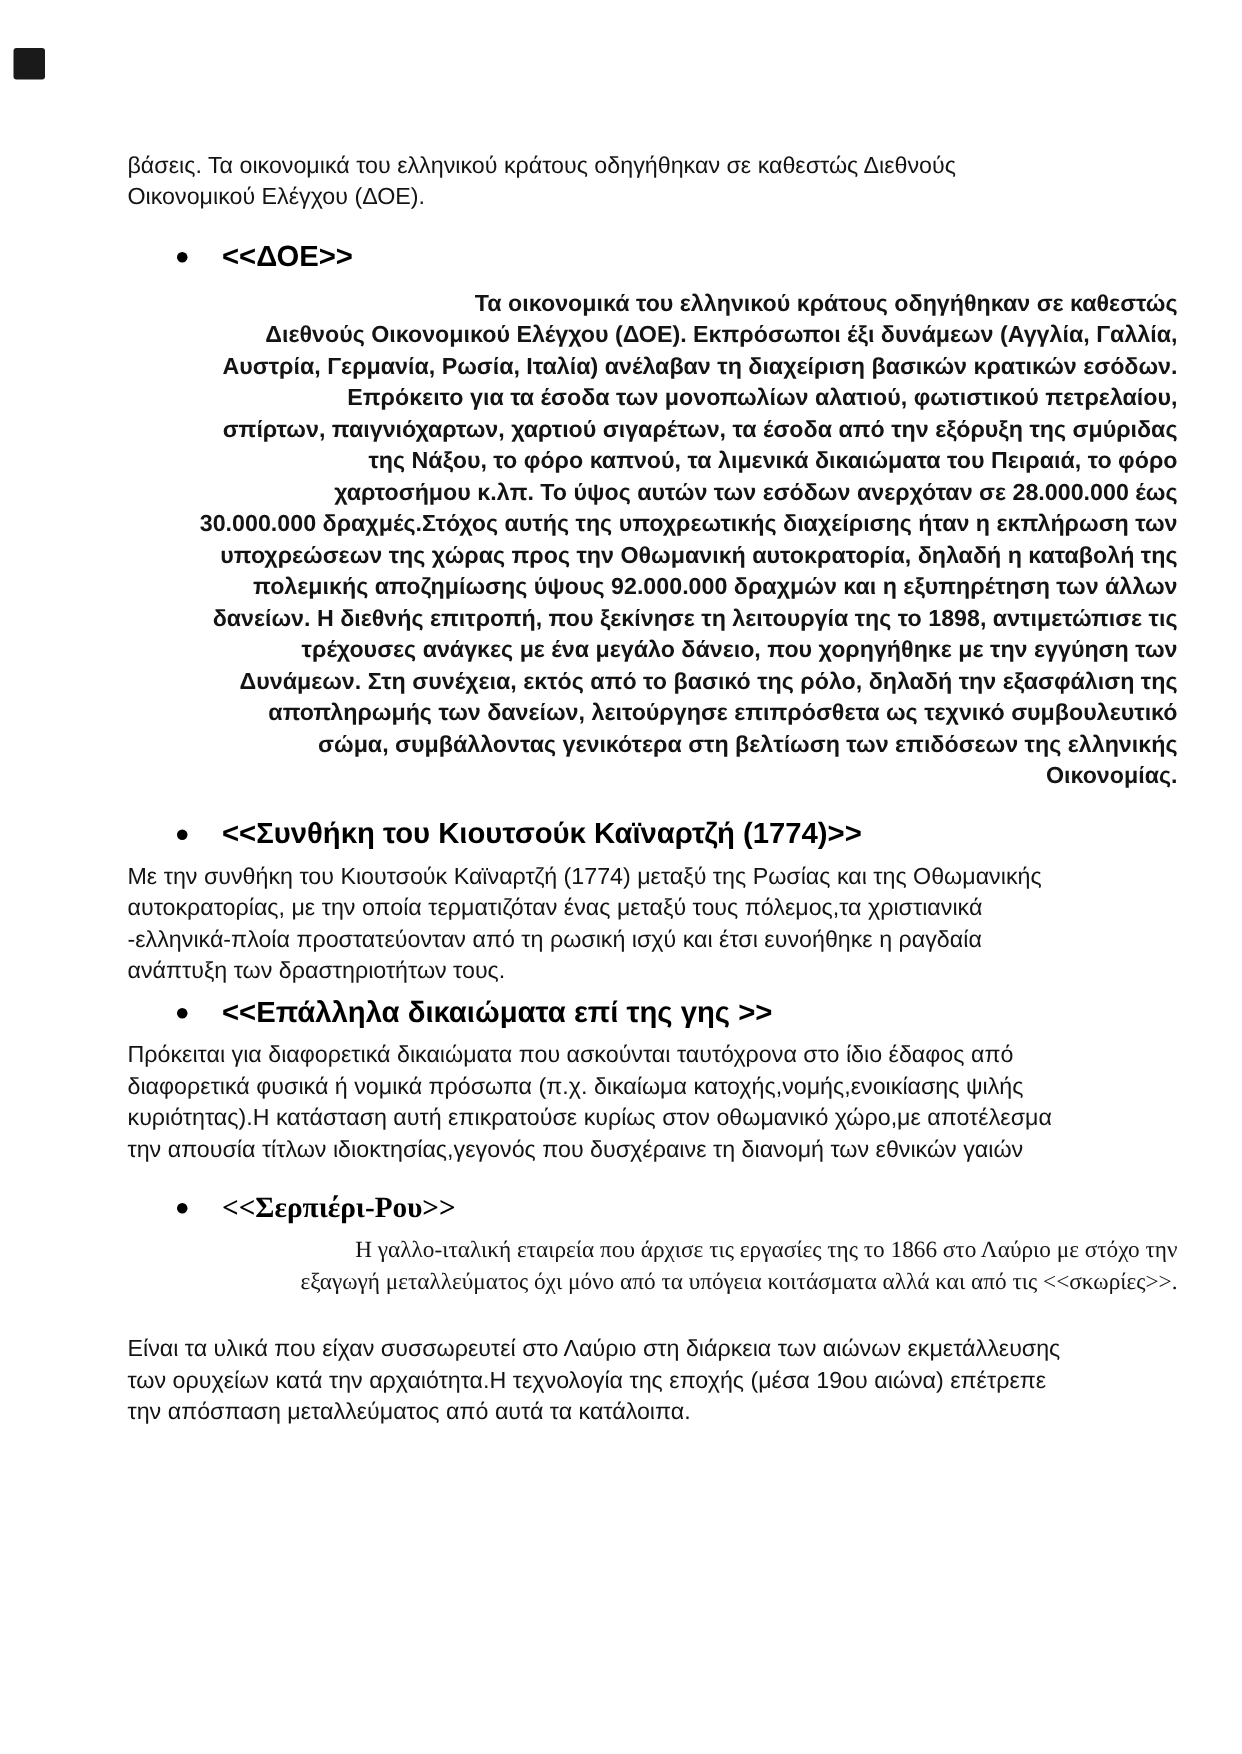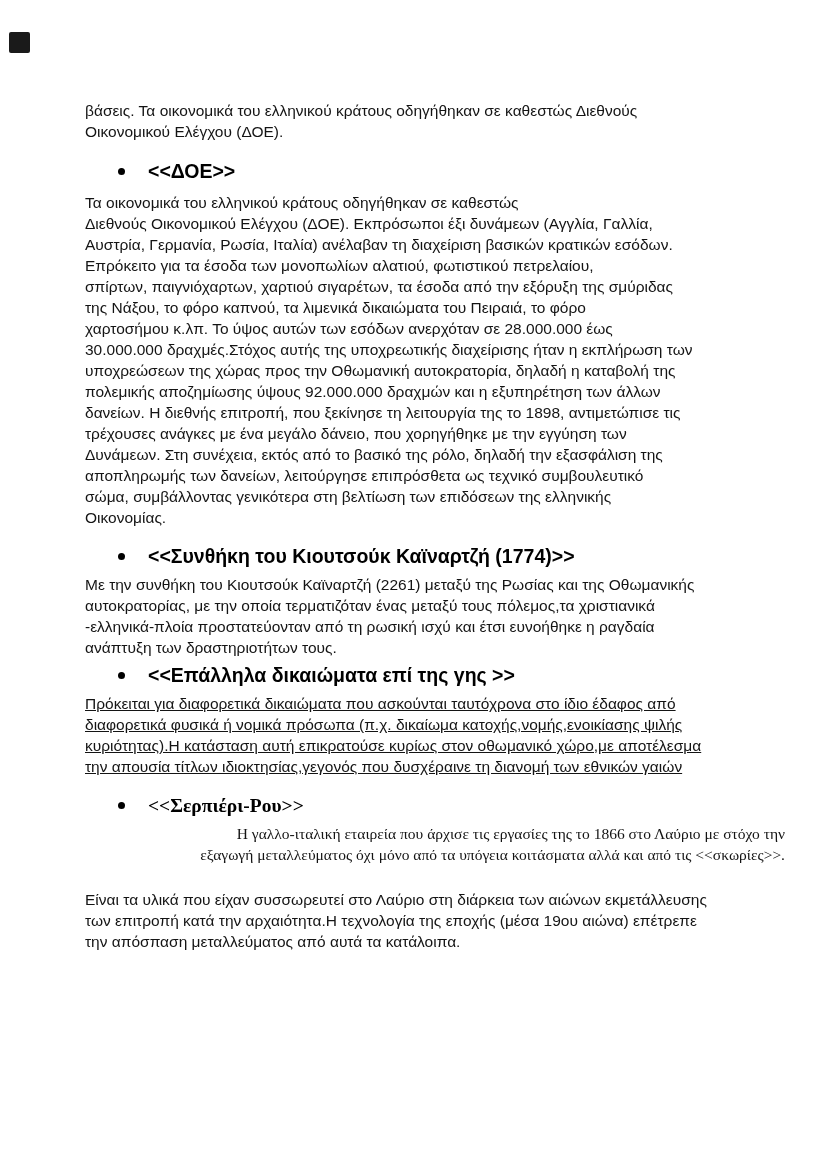--- a/index.html
+++ b/index.html
@@ -52,23 +52,23 @@
     color: #000000;
     white-space: nowrap;
   }
   .heading-flush {
     margin: 22px 0 0 0;
     font-size: 19.5px;
     font-weight: bold;
     line-height: 25px;
     color: #000000;
   }
-  .s1 { margin-top: 17px; } .s1 .para { margin-top: 8px; }
+  .s1 { margin-top: 17px; text-align: right; } .s1 .para { margin-top: 8px; font-weight: bold; }
   .s2 { margin-top: 16px; } .s2 .para { margin-top: 5px; }
-  .s3 { margin-top: 5px; } .s3 .para { margin-top: 5px; text-decoration: underline; }
+  .s3 { margin-top: 5px; } .s3 .para { margin-top: 5px; }
   .s4 { margin-top: 16px; font-family: Liberation Serif, serif; } .s4 .para { margin-top: 5px; text-align: right; }
   .s5 { margin-top: 15px; } .s5 .para { margin-top: 24px; }
 </style>
 </head>
 <body>
 
 <div class="page">
 
   <div class="corner-square"></div>
 
@@ -98,21 +98,21 @@
 αποπληρωμής των δανείων, λειτούργησε επιπρόσθετα ως τεχνικό συμβουλευτικό
 σώμα, συμβάλλοντας γενικότερα στη βελτίωση των επιδόσεων της ελληνικής
 Οικονομίας.</p>
     </section>
 
     <section class="s2">
       <div class="h-row">
         <span class="bullet"></span>
         <h2 class="heading">&lt;&lt;Συνθήκη του Κιουτσούκ Καϊναρτζή (1774)&gt;&gt;</h2>
       </div>
-      <p class="para">Με την συνθήκη του Κιουτσούκ Καϊναρτζή (2261) μεταξύ της Ρωσίας και της Οθωμανικής
+      <p class="para">Με την συνθήκη του Κιουτσούκ Καϊναρτζή (1774) μεταξύ της Ρωσίας και της Οθωμανικής
 αυτοκρατορίας, με την οποία τερματιζόταν ένας μεταξύ τους πόλεμος,τα χριστιανικά
 -ελληνικά-πλοία προστατεύονταν από τη ρωσική ισχύ και έτσι ευνοήθηκε η ραγδαία
 ανάπτυξη των δραστηριοτήτων τους.</p>
     </section>
 
     <section class="s3">
       <div class="h-row">
         <span class="bullet"></span>
         <h2 class="heading">&lt;&lt;Επάλληλα δικαιώματα επί της γης &gt;&gt;</h2>
       </div>
@@ -126,20 +126,20 @@
       <div class="h-row">
         <span class="bullet"></span>
         <h2 class="heading">&lt;&lt;Σερπιέρι-Ρου&gt;&gt;</h2>
       </div>
       <p class="para">Η γαλλο-ιταλική εταιρεία που άρχισε τις εργασίες της το 1866 στο Λαύριο με στόχο την
 εξαγωγή μεταλλεύματος όχι μόνο από τα υπόγεια κοιτάσματα αλλά και από τις &lt;&lt;σκωρίες&gt;&gt;.</p>
     </section>
 
     <section class="s5">
       <p class="para">Είναι τα υλικά που είχαν συσσωρευτεί στο Λαύριο στη διάρκεια των αιώνων εκμετάλλευσης
-των επιτροπή κατά την αρχαιότητα.Η τεχνολογία της εποχής (μέσα 19ου αιώνα) επέτρεπε
+των ορυχείων κατά την αρχαιότητα.Η τεχνολογία της εποχής (μέσα 19ου αιώνα) επέτρεπε
 την απόσπαση μεταλλεύματος από αυτά τα κατάλοιπα.</p>
     </section>
 
     <h2 class="heading-flush">&lt;&lt;Εκδοτικό δικαίωμα &gt;&gt;</h2>
 
   </div>
 </div>
 
 </body></html>

